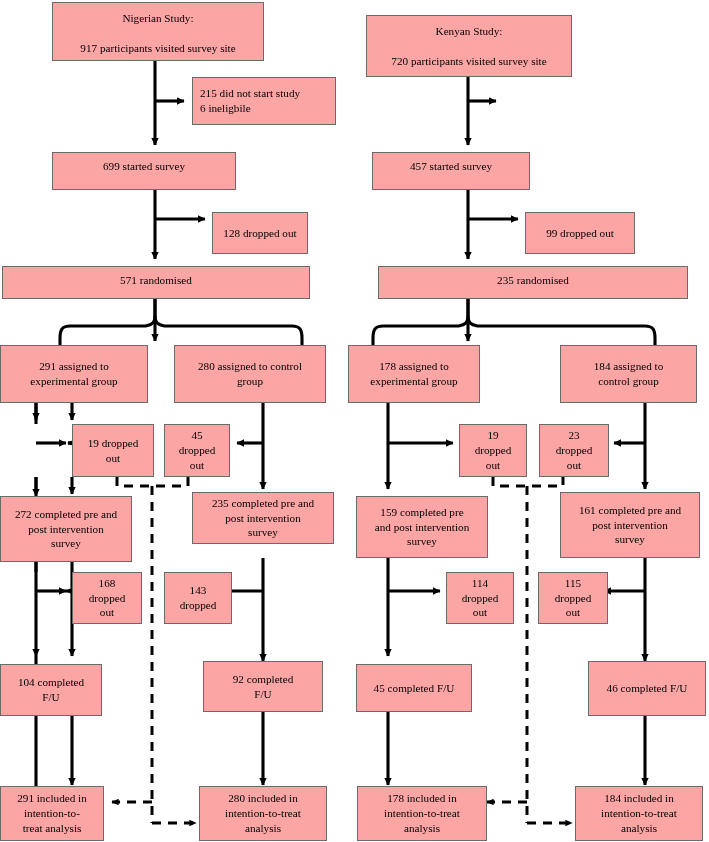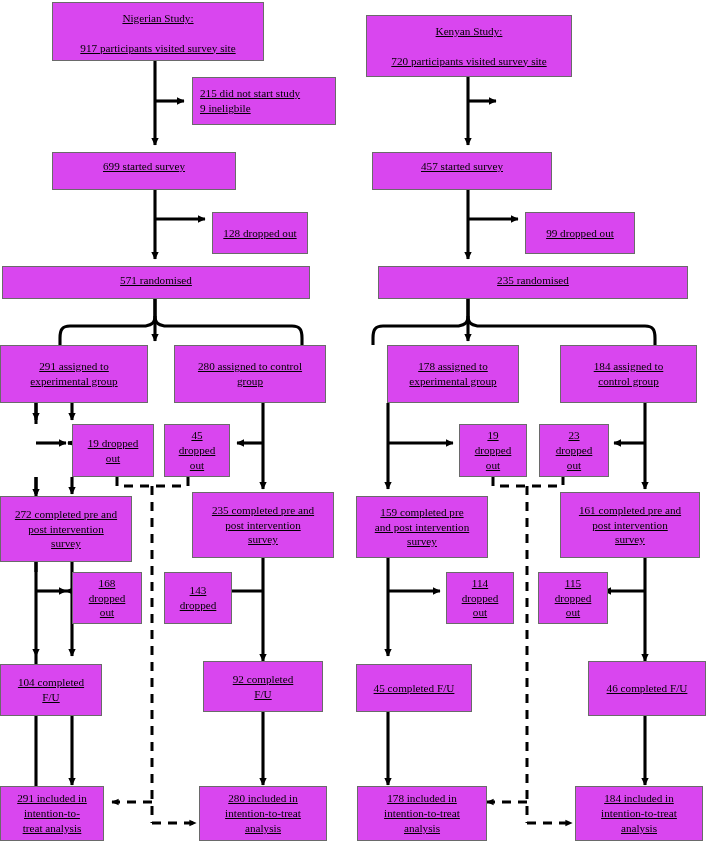--- a/index.html
+++ b/index.html
@@ -12,32 +12,31 @@
     width: 709px;
     height: 842px;
     background: #ffffff;
     font-family: "Liberation Serif", "DejaVu Serif", serif;
     overflow: hidden;
   }
   .box {
     position: absolute;
     box-sizing: border-box;
     border: 1px solid #6a6a6a;
-    background: #d946ef;
+    background: #fca5a5;
     display: flex;
     align-items: flex-start;
     justify-content: center;
     text-align: center;
     color: #000000;
     line-height: 1.32;
     z-index: 3;
     white-space: pre-line;
     padding: 3px 4px 0 4px;
     overflow: hidden;
-    text-decoration: underline;
   }
   .box.vcenter { align-items: center; padding-top: 0; }
   .f11 { font-size: 11.2px; }
   svg.edges {
     position: absolute;
     left: 0; top: 0;
     width: 709px;
     height: 842px;
     z-index: 2;
     pointer-events: none;
@@ -140,21 +139,21 @@
       <path d="M527,802 L487,802"></path>
       <path d="M527,823 L572,823"></path>
     </g>
   </svg>
 
   <div class="box f11" style="left:52px; top:2px; width:212px; height:59px; padding-top:8px;">Nigerian Study:
 
 917 participants visited survey site</div>
 
   <div class="box f11 vcenter" style="left:192px; top:77px; width:144px; height:48px; align-items:center; justify-content:flex-start; text-align:left; padding-left:7px;">215 did  not start study
-9 ineligbile</div>
+6 ineligbile</div>
 
   <div class="box f11" style="left:52px; top:152px; width:184px; height:38px; padding-top:6px;">699 started survey</div>
 
   <div class="box f11 vcenter" style="left:212px; top:212px; width:96px; height:42px;">128 dropped out</div>
 
   <div class="box f11" style="left:2px; top:266px; width:308px; height:33px; padding-top:6px;">571 randomised</div>
 
   <div class="box f11 vcenter" style="left:0px; top:345px; width:148px; height:58px;">291 assigned to
 experimental group</div>
 
@@ -165,21 +164,21 @@
 out</div>
 
   <div class="box f11 vcenter" style="left:164px; top:424px; width:66px; height:53px;">45
 dropped
 out</div>
 
   <div class="box f11 vcenter" style="left:0px; top:496px; width:132px; height:66px;">272 completed pre and
 post intervention
 survey</div>
 
-  <div class="box f11 vcenter" style="left:192px; top:492px; width:142px; height:66px;">235 completed pre and
+  <div class="box f11 vcenter" style="left:192px; top:492px; width:142px; height:52px;">235 completed pre and
 post intervention
 survey</div>
 
   <div class="box f11 vcenter" style="left:72px; top:572px; width:70px; height:52px;">168
 dropped
 out</div>
 
   <div class="box f11 vcenter" style="left:164px; top:572px; width:68px; height:52px;">143
 dropped</div>
 
@@ -195,27 +194,27 @@
 
   <div class="box f11 vcenter" style="left:199px; top:786px; width:128px; height:55px;">280 included in
 intention-to-treat
 analysis</div>
 
   <div class="box f11" style="left:366px; top:2px; width:206px; height:62px; padding-top:8px;margin-top:13px;">Kenyan Study:
 
 720 participants visited survey site</div>
 
 
-  <div class="box f11" style="left:372px; top:152px; width:180px; height:38px; padding-top:6px;">457 started survey</div>
+  <div class="box f11" style="left:372px; top:152px; width:158px; height:38px; padding-top:6px;">457 started survey</div>
 
   <div class="box f11 vcenter" style="left:525px; top:212px; width:110px; height:42px;">99 dropped out</div>
 
   <div class="box f11" style="left:378px; top:266px; width:310px; height:33px; padding-top:6px;">235 randomised</div>
 
-  <div class="box f11 vcenter" style="left:348px; top:345px; width:132px; height:58px;margin-left:39px;">178 assigned to
+  <div class="box f11 vcenter" style="left:348px; top:345px; width:132px; height:58px;">178 assigned to
 experimental group</div>
 
   <div class="box f11 vcenter" style="left:560px; top:345px; width:137px; height:58px;">184 assigned to
 control group</div>
 
   <div class="box f11 vcenter" style="left:459px; top:424px; width:68px; height:53px;">19
 dropped
 out</div>
 
   <div class="box f11 vcenter" style="left:539px; top:424px; width:70px; height:53px;">23

